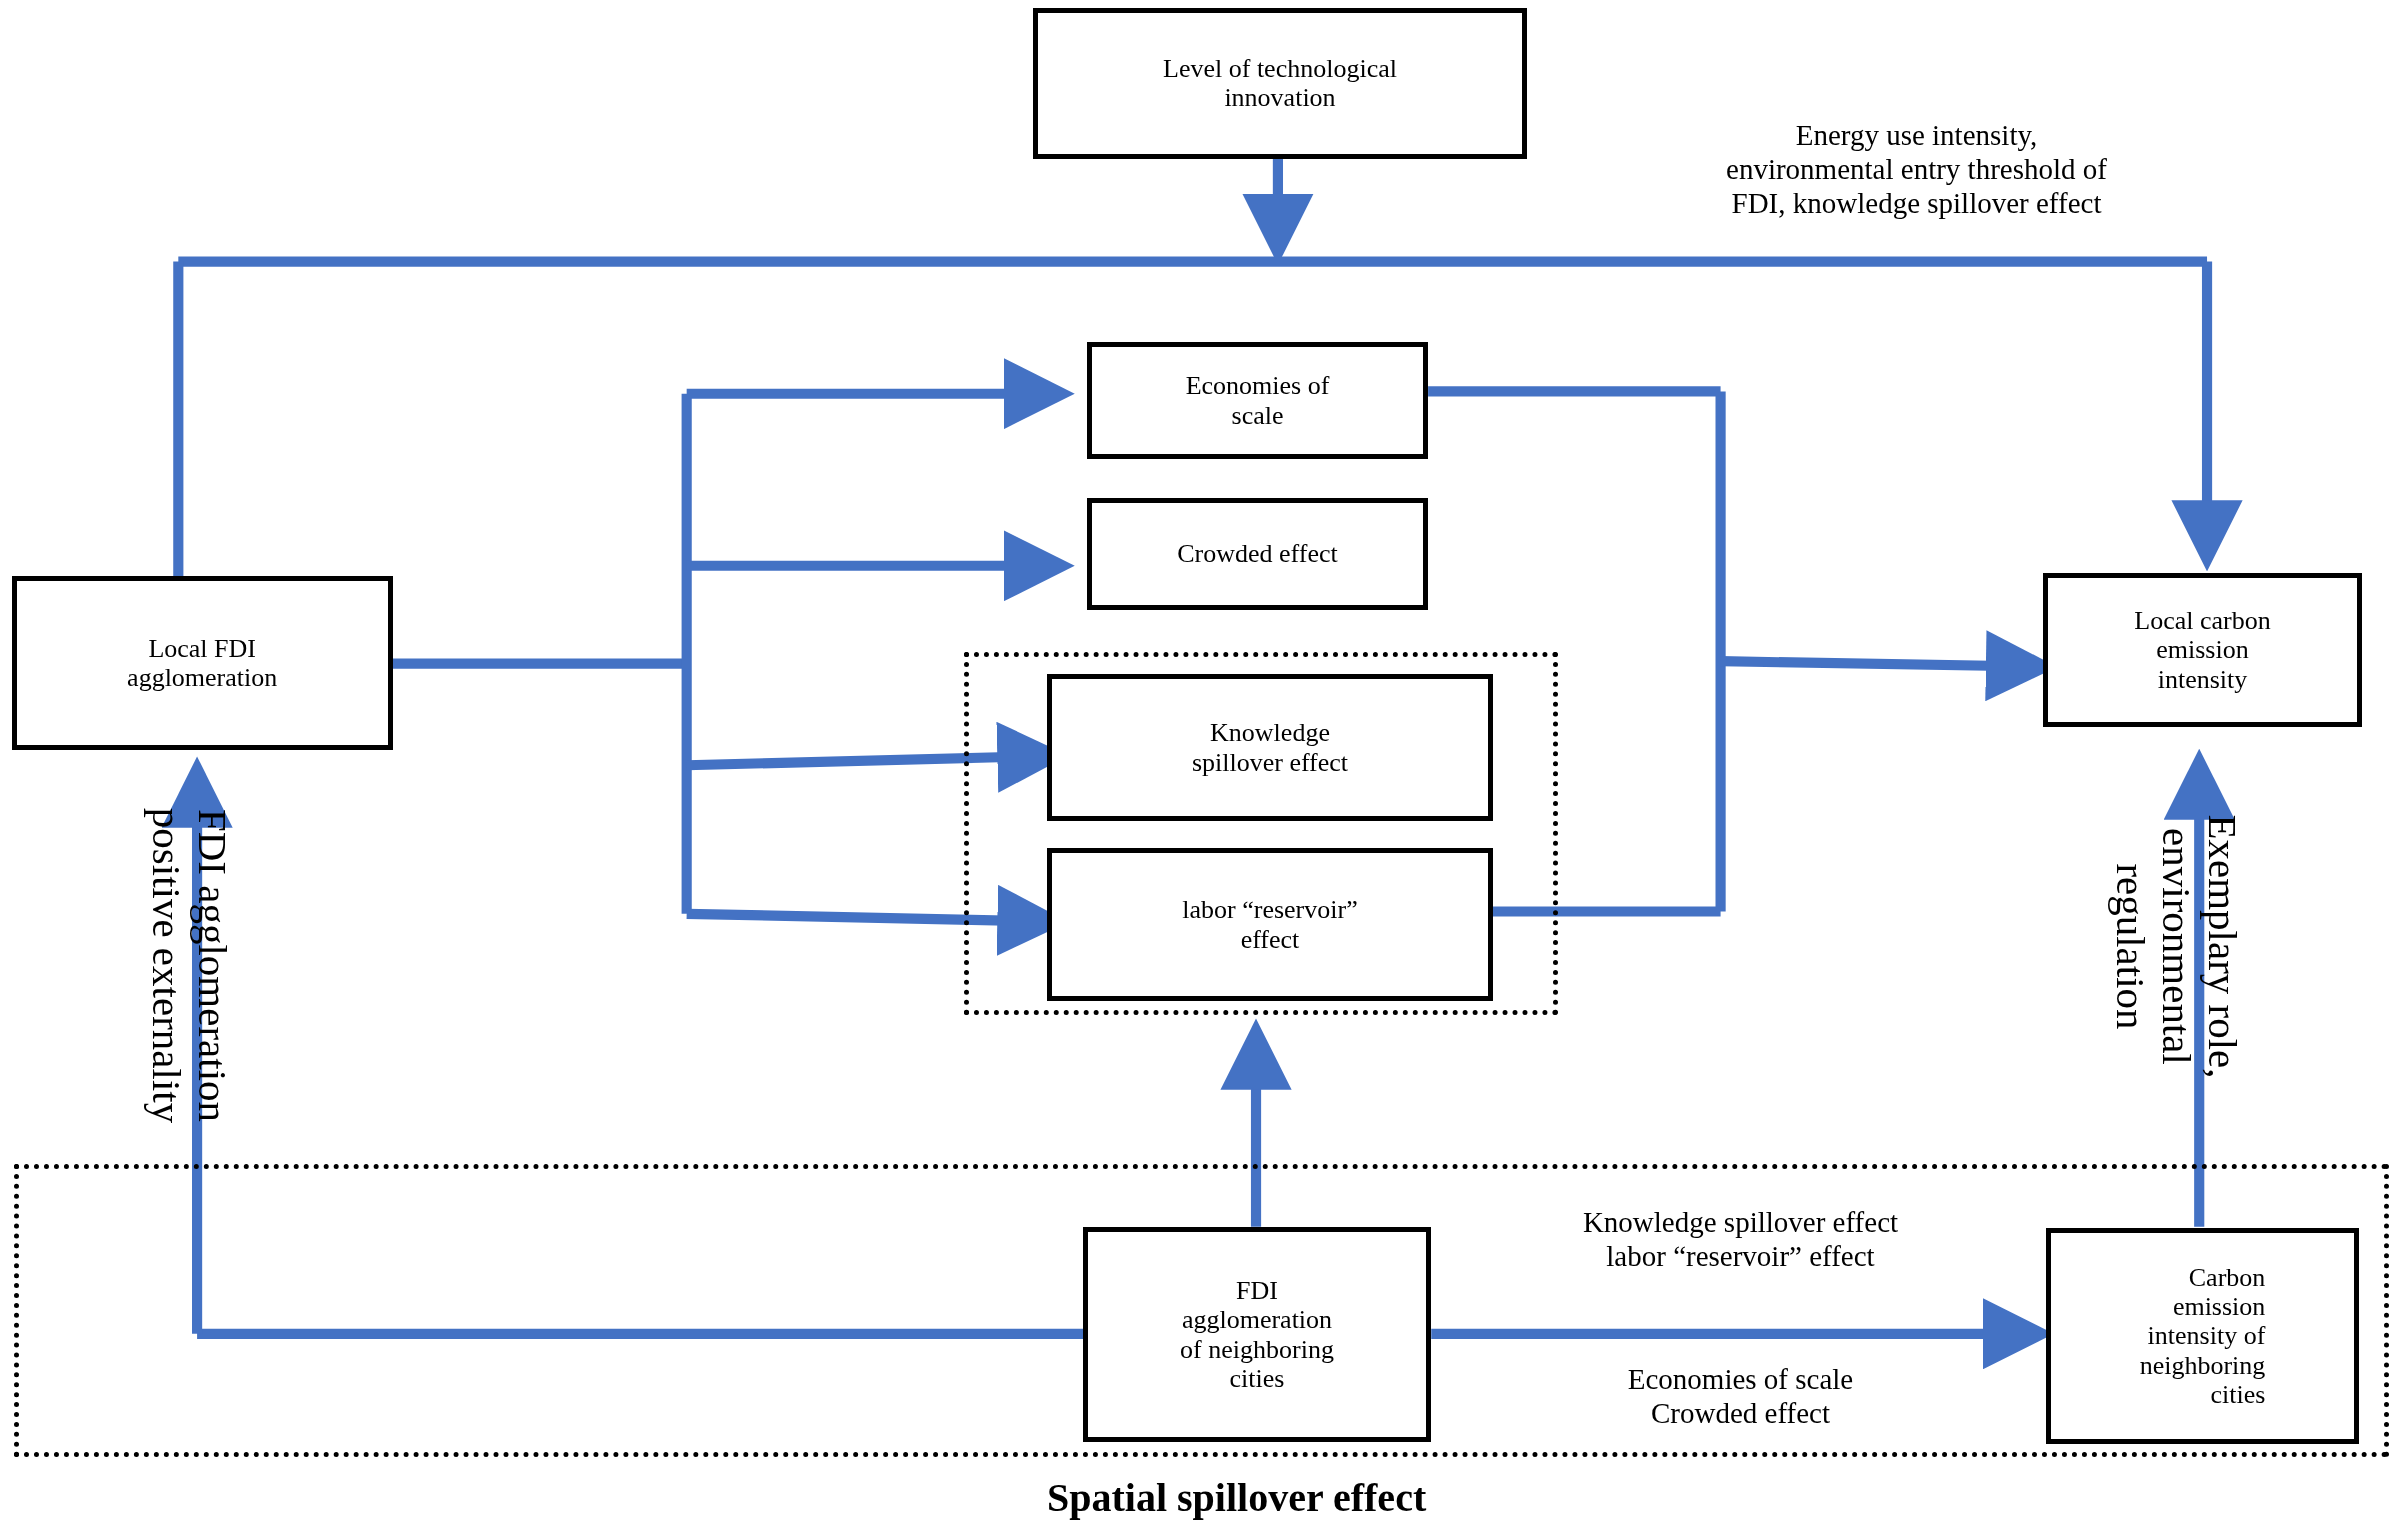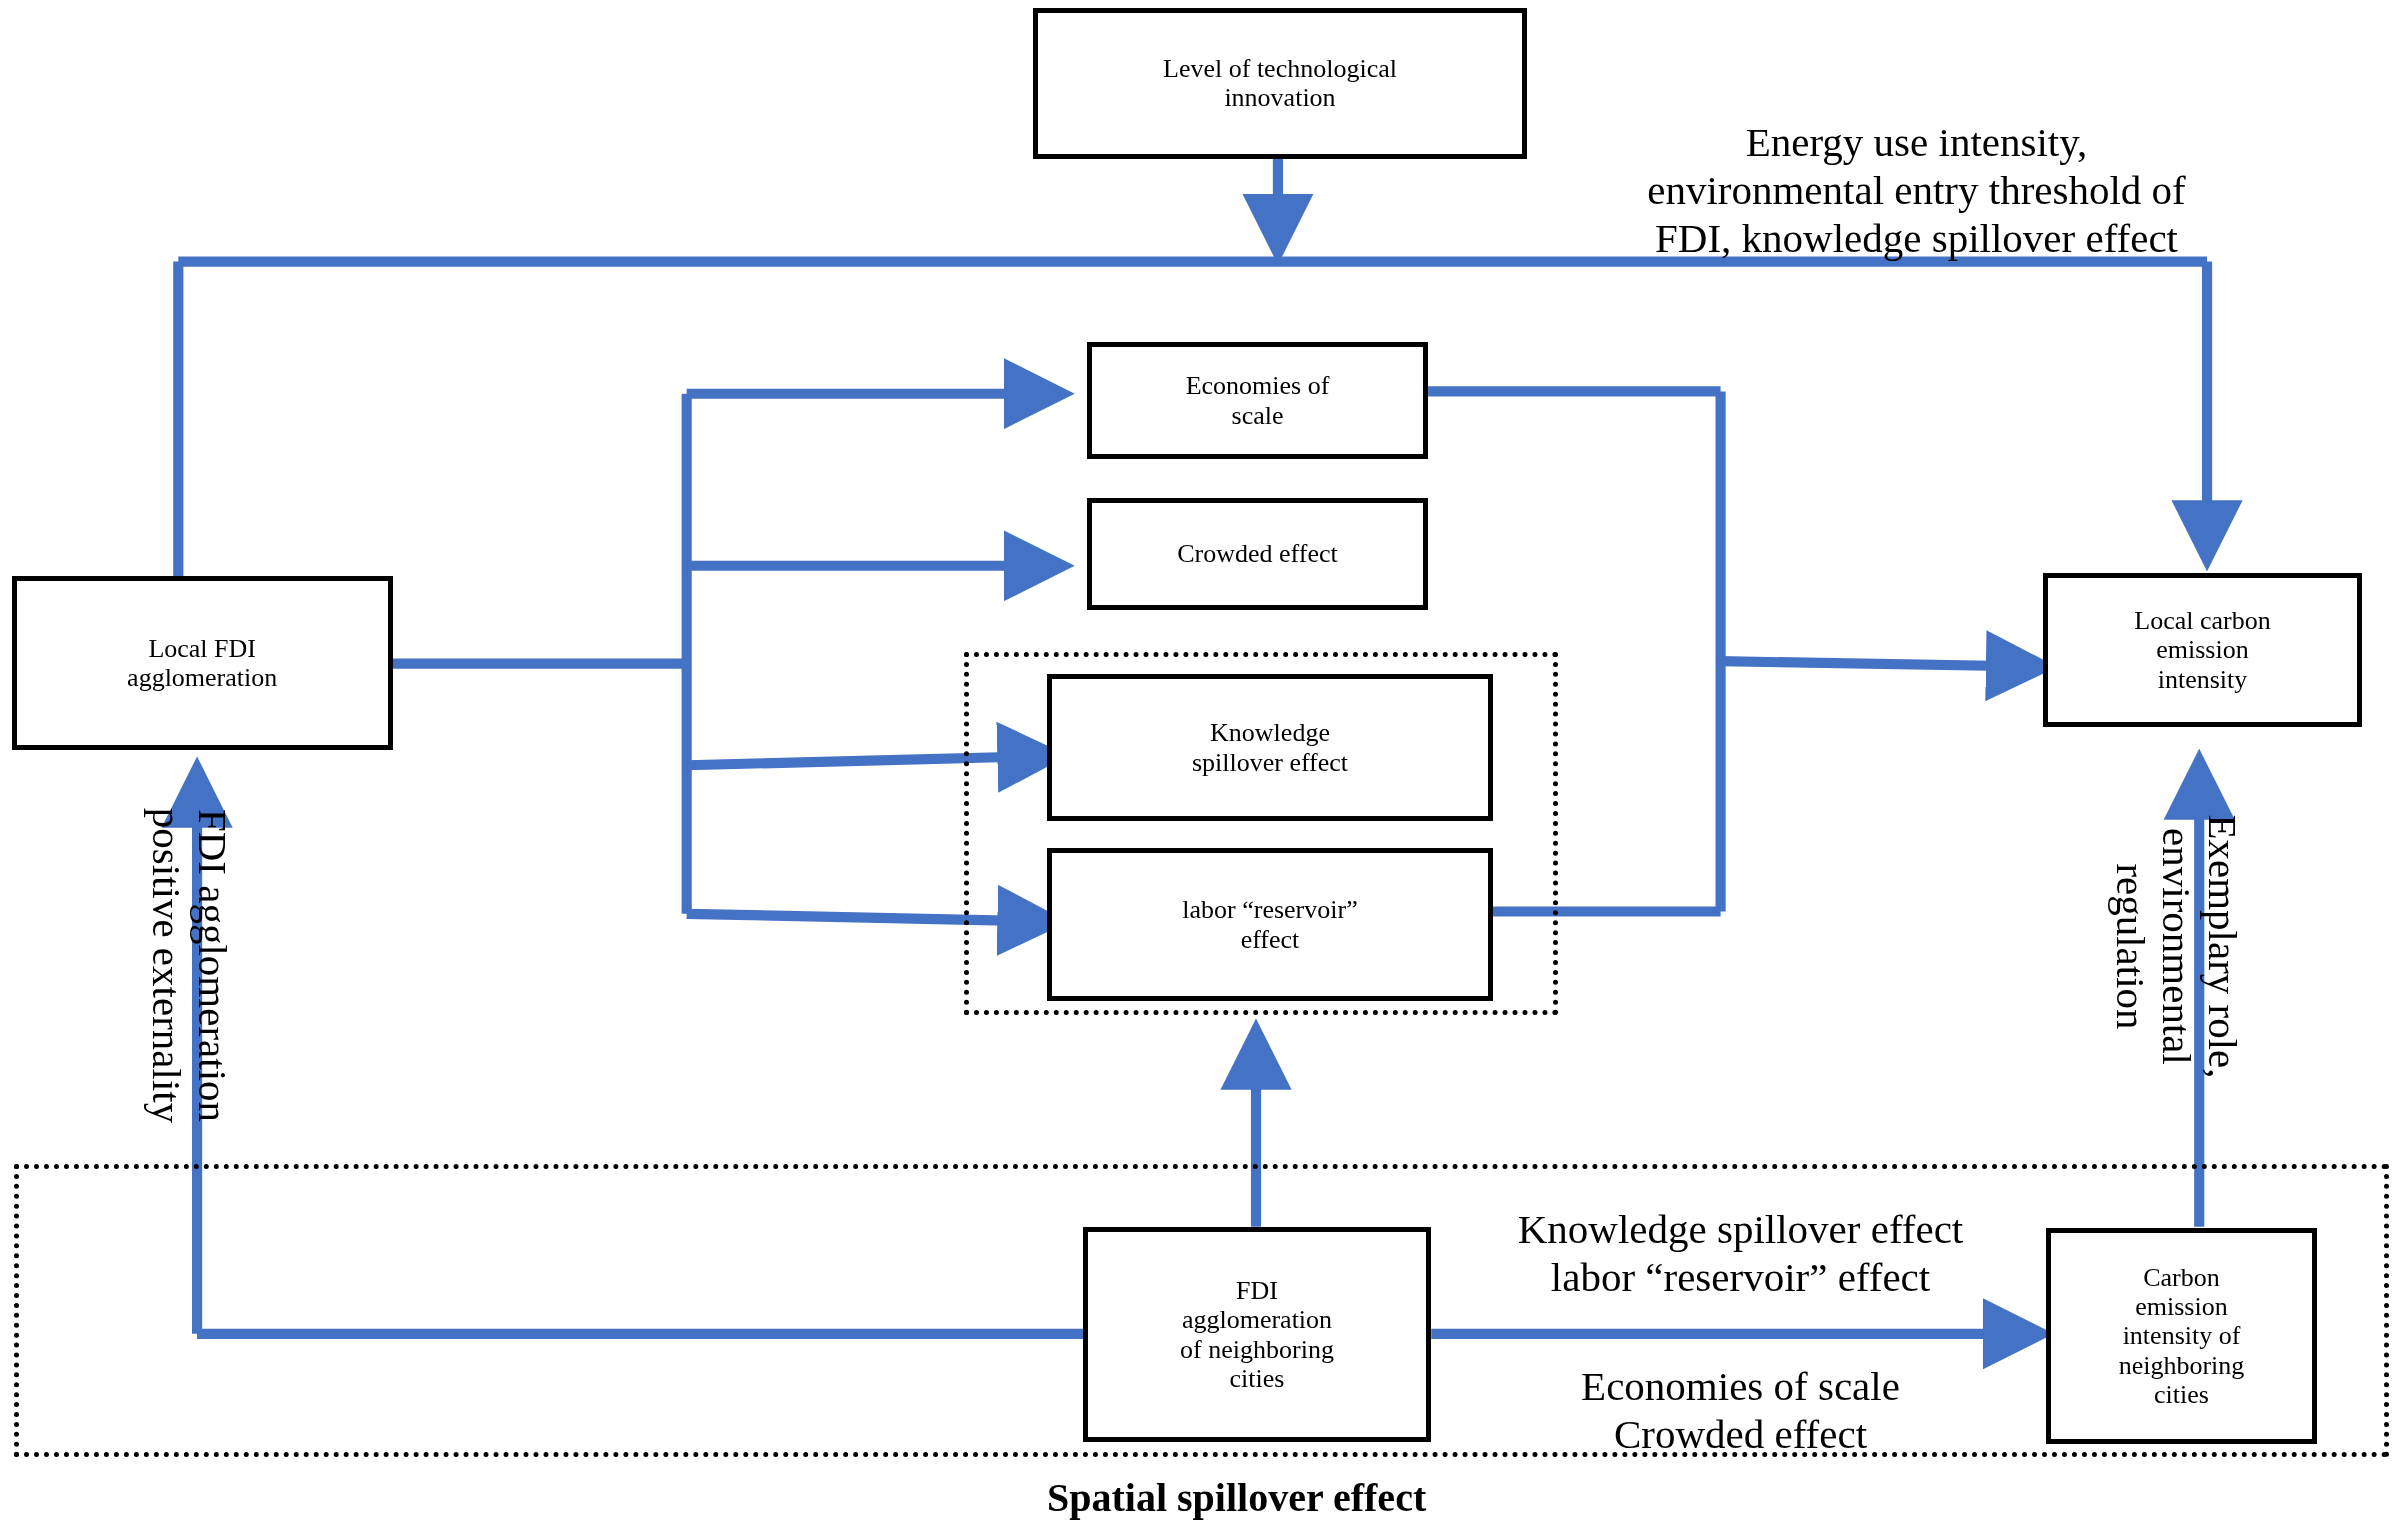--- a/index.html
+++ b/index.html
@@ -18,21 +18,21 @@
   .node .txt{padding:1.6px 7.8px;white-space:pre-line;}
   .dashbox{
     position:absolute;
     border:5.5px dotted #000;
     background:transparent;
     box-sizing:border-box;
   }
   .freetext{
     position:absolute;
     font-family:"Liberation Serif",serif;
-    font-size:41px;line-height:1.17;color:#000;
+    font-size:29px;line-height:1.17;color:#000;
     text-align:center;white-space:pre-line;
   }
   .rot-cw{
     position:absolute;
     font-family:"Liberation Serif",serif;
     font-size:41px;line-height:1.12;color:#000;
     white-space:pre-line;text-align:center;
     transform-origin:0 0;
     transform:rotate(90deg);
   }
@@ -127,21 +127,21 @@
 intensity</span>
   </div>
 
   <div class="node" style="left:1083px;top:1227px;width:348px;height:215px;">
     <span class="txt">FDI
 agglomeration
 of neighboring
 cities</span>
   </div>
 
-  <div class="node" style="left:2046px;top:1228px;width:271px;height:216px;">
+  <div class="node" style="left:2046px;top:1228px;width:313px;height:216px;text-align:right;">
     <span class="txt">Carbon
 emission
 intensity of
 neighboring
 cities</span>
   </div>
 
   <div class="freetext" style="left:1576px;top:119px;width:681px;">Energy use intensity,
 environmental entry threshold of
 FDI, knowledge spillover effect</div>

